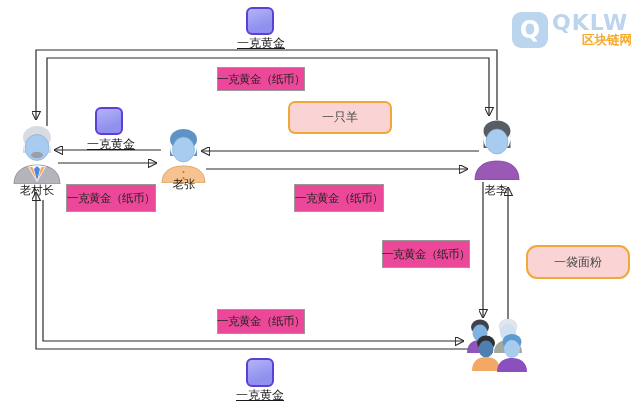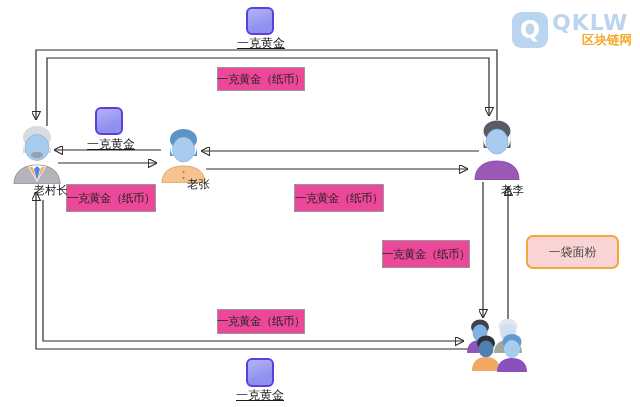--- a/index.html
+++ b/index.html
@@ -28,21 +28,21 @@
   }
   .pink-box {
     position:absolute; box-sizing:border-box;
     background:var(--pink_fill,#fad4d4);
     border:2px solid var(--pink_border,#f0a838); border-radius:7px;
     display:flex; align-items:center; justify-content:center;
     font-size:12px; color:#444; white-space:nowrap;
   }
   .avatar { position:absolute; }
   .person-label {
-    position:absolute; text-align:right; font-size:11.5px; color:#1a1a1a; white-space:nowrap;
+    position:absolute; text-align:center; font-size:11.5px; color:#1a1a1a; white-space:nowrap;
   }
 
   .watermark { position:absolute; left:512px; top:12px; display:flex; opacity:0.95; }
   .wm-q {
     width:36px; height:36px; border-radius:9px; background:var(--wm_blue,#b9d3ee);
     color:#fff; font-weight:bold; font-size:24px; line-height:36px; text-align:center;
   }
   .wm-right { margin-left:4px; }
   .wm-name { color:var(--wm_blue,#b9d3ee); font-weight:bold; font-size:22px; line-height:22px; letter-spacing:1px; }
   .wm-tag { color:var(--wm_orange,#f5a623); font-weight:bold; font-size:12.5px; line-height:13px; margin-left:30px; margin-top:-1px; }
@@ -80,26 +80,27 @@
     <path d="M 470,349 L 36,349 L 36,193" marker-end="url(#arr)"></path>
   </svg>
 
   <div class="gold-square" style="left:246px; top:7px;"></div>
   <div class="tiny-label" style="left:221px; top:37px; width:80px;">一克黄金</div>
   <div class="note-box" style="left:217px; top:67px; width:88px; height:24px;">一克黄金（纸币）</div>
 
   <div class="gold-square" style="left:95px; top:107px;"></div>
   <div class="tiny-label" style="left:71px; top:138px; width:80px;">一克黄金</div>
 
+  <div class="pink-box" style="left:288px; top:101px; width:104px; height:33px;">一只羊</div>
 
   <div class="note-box" style="left:66px; top:184px; width:90px; height:28px;">一克黄金（纸币）</div>
   <div class="note-box" style="left:294px; top:184px; width:90px; height:28px;">一克黄金（纸币）</div>
 
   <div class="note-box" style="left:382px; top:240px; width:88px; height:28px;">一克黄金（纸币）</div>
-  <div class="pink-box" style="left:526px; top:235px; width:93px; height:34px;">一袋面粉</div>
+  <div class="pink-box" style="left:526px; top:245px; width:104px; height:34px;border-radius:11px;">一袋面粉</div>
 
   <div class="note-box" style="left:217px; top:309px; width:88px; height:25px;">一克黄金（纸币）</div>
   <div class="gold-square" style="left:246px; top:358px; height:29px;"></div>
   <div class="tiny-label" style="left:220px; top:389px; width:80px;">一克黄金</div>
 
   <div class="avatar" style="left:12px; top:123px;">
     <svg width="50" height="61" viewBox="0 0 50 61" xmlns="http://www.w3.org/2000/svg">
       <ellipse cx="25" cy="14.5" rx="14" ry="11.5" fill="#d8dce1"></ellipse>
       <path d="M11,15 Q10,27 15,30 L11,30 Z" fill="#d8dce1"></path>
       <path d="M39,15 Q40,27 35,30 L39,30 Z" fill="#d8dce1"></path>

